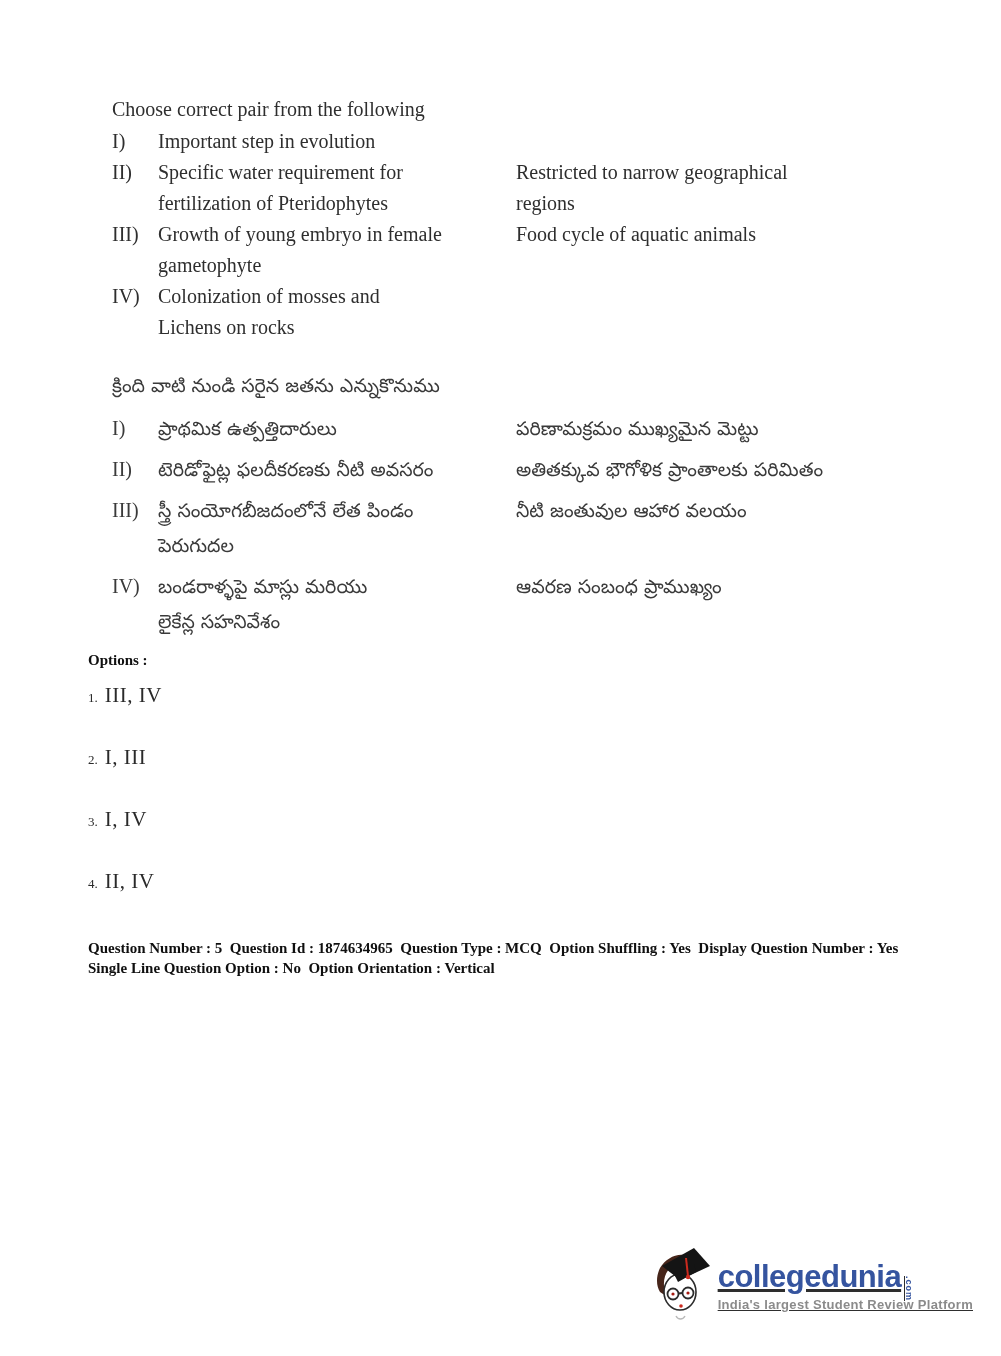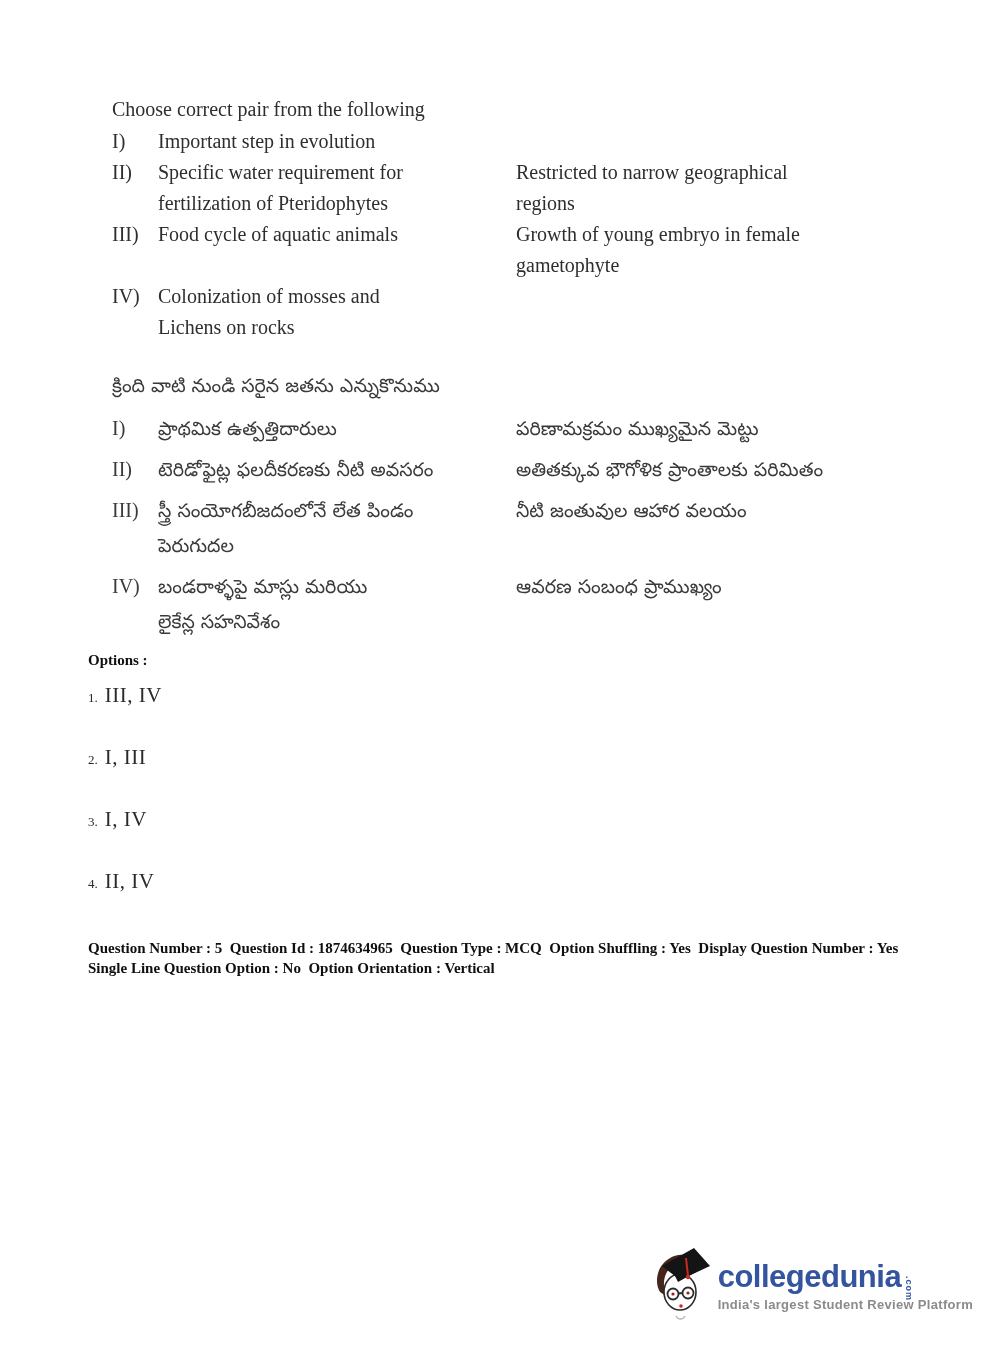--- a/index.html
+++ b/index.html
@@ -66,20 +66,21 @@
 
   
   .brand {
     position: absolute;
     right: 28px;
     top: 1246px;
     display: flex;
     align-items: center;
     gap: 6px;
     cursor: pointer;
+    text-decoration: underline;
   }
   .brand-mascot { width: 62px; height: 80px; flex: 0 0 auto; }
   .brand-text { display: flex; flex-direction: column; }
   .brand-row { display: flex; align-items: flex-start; }
   .brand-name {
     font-family: "Liberation Sans", sans-serif;
     font-size: 31px;
     font-weight: bold;
     color: #35549f;
     letter-spacing: -0.5px;
@@ -129,25 +130,25 @@
       </div>
       <div class="cell">
         <div class="line">Restricted to narrow geographical</div>
         <div class="line">regions</div>
       </div>
     </div>
 
     <div class="pair-row">
       <div class="numeral">III)</div>
       <div class="cell">
-        <div class="line">Food cycle of aquatic animals</div>
-      </div>
-      <div class="cell">
         <div class="line">Growth of young embryo in female</div>
         <div class="line">gametophyte</div>
+      </div>
+      <div class="cell">
+        <div class="line">Food cycle of aquatic animals</div>
       </div>
     </div>
 
     <div class="pair-row">
       <div class="numeral">IV)</div>
       <div class="cell">
         <div class="line">Colonization of mosses and</div>
         <div class="line">Lichens on rocks</div>
       </div>
     </div>

